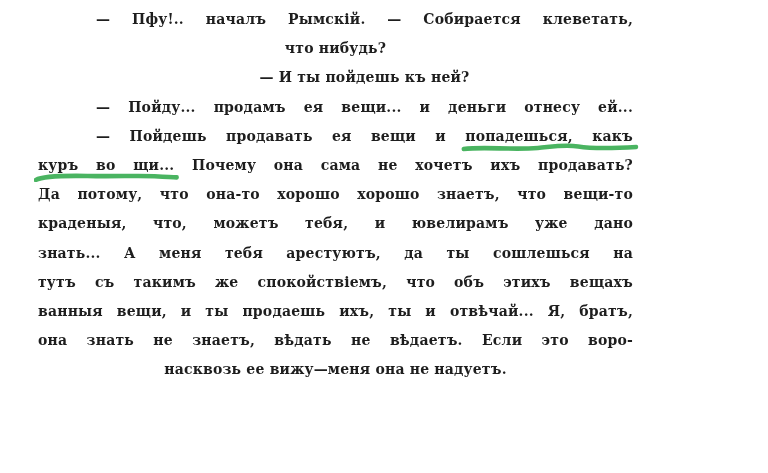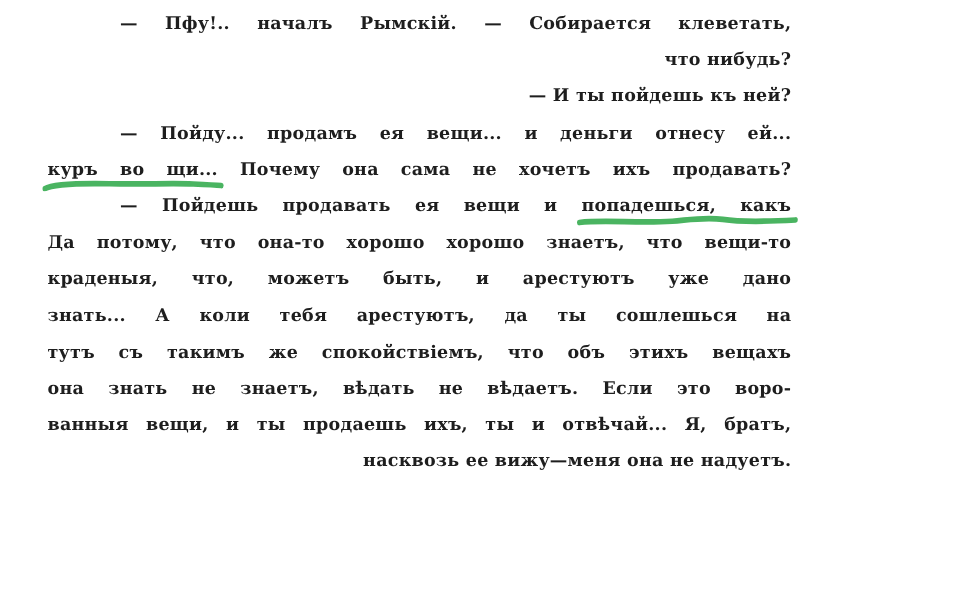--- a/index.html
+++ b/index.html
@@ -19,21 +19,21 @@
     color: #1e1e1e;
     padding: 5px 38px 0 38px;
     box-sizing: border-box;
   }
   .line {
     position: relative;
     height: 29.2px;
     line-height: 29px;
     overflow: visible;
     white-space: normal;
-    text-align: right;
+    text-align: center;
     letter-spacing: 0.2px;
   }
   .line.justify {
     text-align: justify;
     text-align-last: justify;
   }
   .line.indent {
     text-indent: 58px;
   }
   .marked {
@@ -59,33 +59,33 @@
 </head>
 <body>
 
 <div class="page">
 
   <div class="line indent justify">— Пфу!.. началъ Рымскій. — Собирается клеветать,</div>
   <div class="line">что нибудь?</div>
   <div class="line indent">— И ты пойдешь къ ней?</div>
   <div class="line indent justify">— Пойду... продамъ ея вещи... и деньги отнесу ей...</div>
 
+  <div class="line indent justify">
+    <span>— Пойдешь продавать ея вещи и </span><span class="marked"><span>попадешься, какъ</span><svg class="scribble" viewBox="0 0 220 12" preserveAspectRatio="none" aria-hidden="true">
+          <path d="M3,8 C30,5.5 60,9 95,7 C115,5.5 128,3.5 145,5.5 C165,8 195,7 217,6"></path>
+        </svg></span>
+  </div>
+
   <div class="line justify">
     <span class="marked"><span>куръ во щи...</span><svg class="scribble" viewBox="0 0 170 12" preserveAspectRatio="none" aria-hidden="true">
           <path d="M2,10 C8,7 30,5.5 62,6 C95,6.6 118,5.5 140,6.2 C150,6.6 160,7 166,7.4"></path>
         </svg></span><span> Почему она сама не хочетъ ихъ продавать?</span>
   </div>
 
-  <div class="line indent justify">
-    <span>— Пойдешь продавать ея вещи и </span><span class="marked"><span>попадешься, какъ</span><svg class="scribble" viewBox="0 0 220 12" preserveAspectRatio="none" aria-hidden="true">
-          <path d="M3,8 C30,5.5 60,9 95,7 C115,5.5 128,3.5 145,5.5 C165,8 195,7 217,6"></path>
-        </svg></span>
-  </div>
-
   <div class="line justify">Да потому, что она-то хорошо хорошо знаетъ, что вещи-то</div>
-  <div class="line justify">краденыя, что, можетъ быть, и арестуютъ уже дано</div>
-  <div class="line justify">знать... А коли тебя арестуютъ, да ты сошлешься на</div>
+  <div class="line justify">краденыя, что, можетъ тебя, и ювелирамъ уже дано</div>
+  <div class="line justify">знать... А меня тебя арестуютъ, да ты сошлешься на</div>
   <div class="line justify">тутъ съ такимъ же спокойствіемъ, что объ этихъ вещахъ</div>
+  <div class="line justify">ванныя вещи, и ты продаешь ихъ, ты и отвѣчай... Я, братъ,</div>
   <div class="line justify">она знать не знаетъ, вѣдать не вѣдаетъ.  Если  это воро-</div>
-  <div class="line justify">ванныя вещи, и ты продаешь ихъ, ты и отвѣчай... Я, братъ,</div>
   <div class="line">насквозь ее вижу—меня она не надуетъ.</div>
 
 </div>
 
 </body></html>

